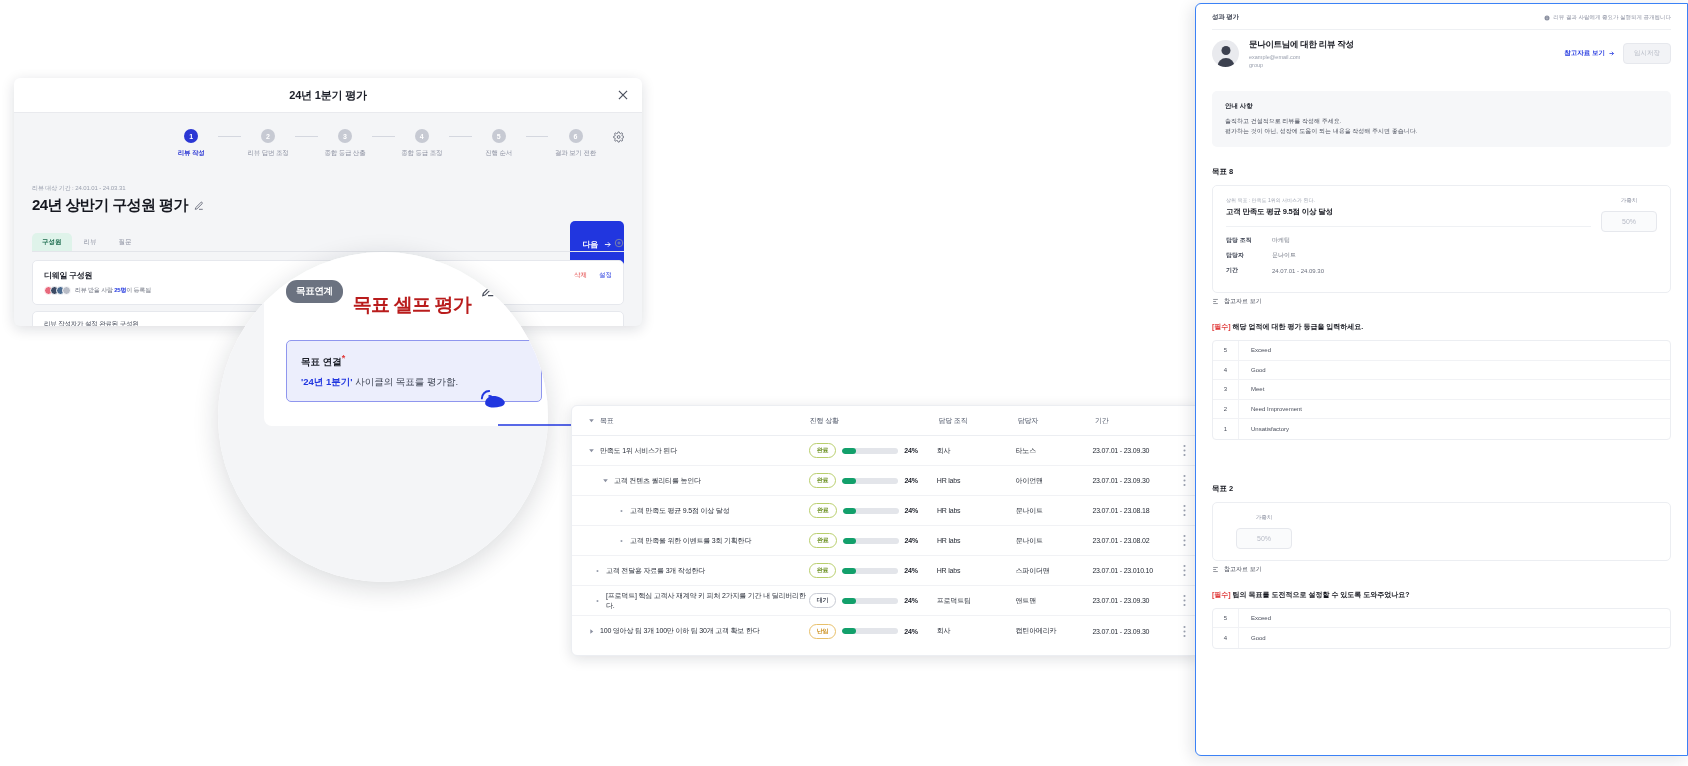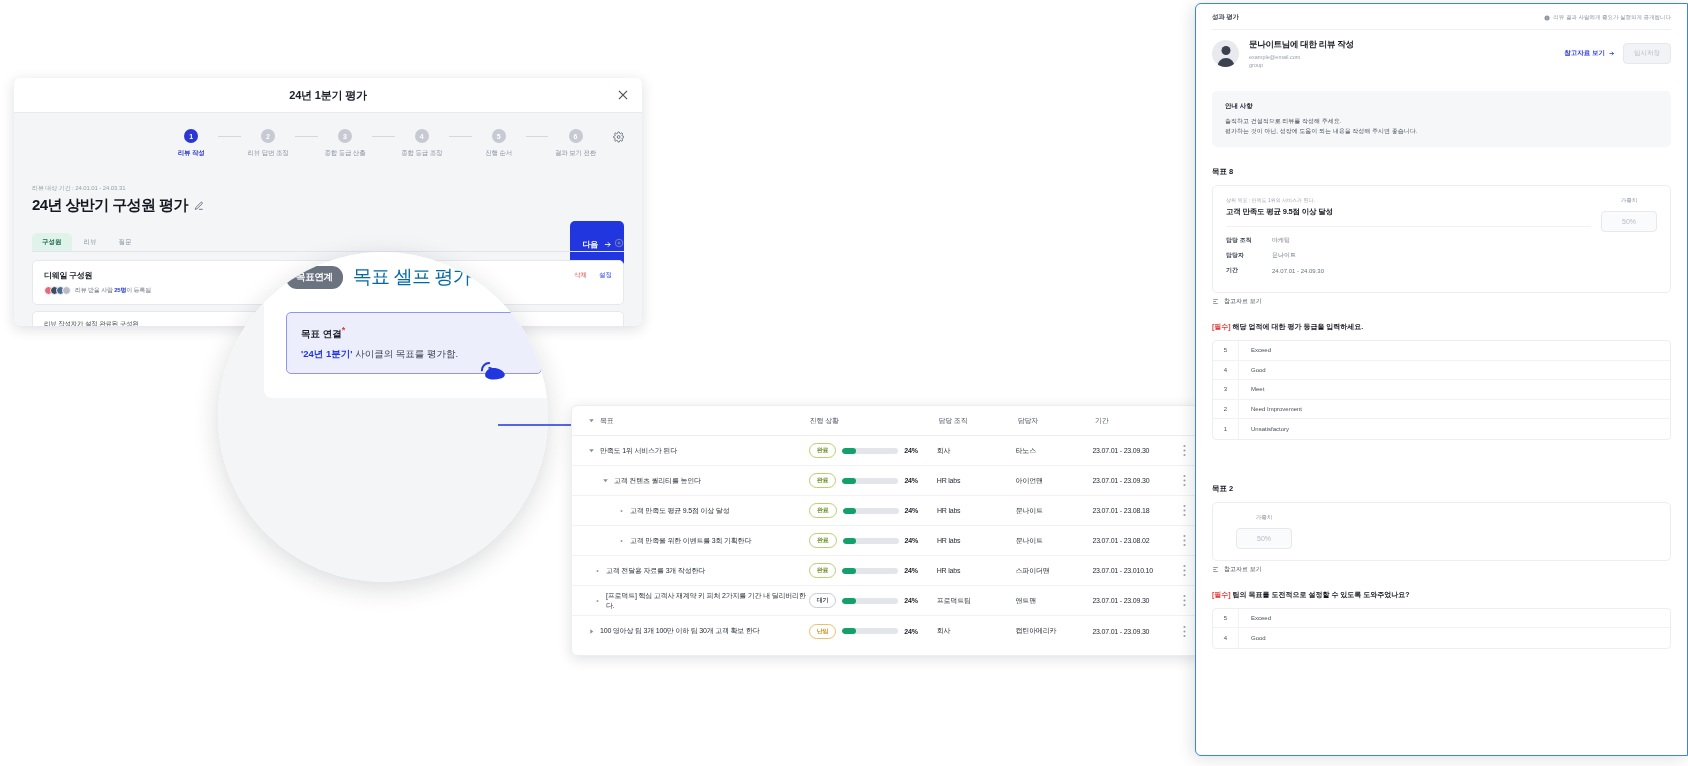--- a/index.html
+++ b/index.html
@@ -85,21 +85,21 @@
     overflow:hidden;
   }
   #mag-inner {
     position:absolute; left:0; top:0; width:330px; height:330px;
     background:#f4f5f7;
   }
   .mag-card { position:absolute; left:46px; top:-6px; width:300px; background:#fff;
      border-radius:8px; padding:18px 22px 24px 22px;}
   .mag-chiprow { display:flex; align-items:center; gap:10px; }
   .mag-chip { background:#6b7280; color:#fff; font-size:9.5px; font-weight:700; border-radius:11px; padding:5px 10px; letter-spacing:-.3px;}
-  .mag-h { font-size:19px; font-weight:400; color:#0369a1; letter-spacing:-.8px;}
+  .mag-h { font-size:19px; font-weight:700; color:#b91c1c; letter-spacing:-.8px;margin-top:28px;}
   .mag-pencil { width:14px;height:14px;color:#4a4f5c;}
   .mag-goalbox { margin-top:22px; border:1.4px solid #8f96ee; background:#eceefc; border-radius:5px; padding:12px 14px; position:relative;}
   .mag-gb1 { font-size:9.5px; font-weight:700; color:#1b1e28;}
   .mag-gb1 sup { color:#e03b3b; font-size:9px;}
   .mag-gb2 { margin-top:7px; font-size:9.5px; color:#3b4150;}
   .mag-gb2 b { color:#2136df;}
   .mag-notice { margin-top:24px; background:#f6f7f9; border-radius:5px; padding:13px 14px 16px 14px; }
   .mag-nt { font-size:9.5px; font-weight:700; color:#1b1e28;}
   .mag-nt a { color:#2f9e74; text-decoration:underline; font-weight:400; margin-left:6px;}
   .mag-nb { margin-top:8px; font-size:9.5px; color:#4a4f5c;}

